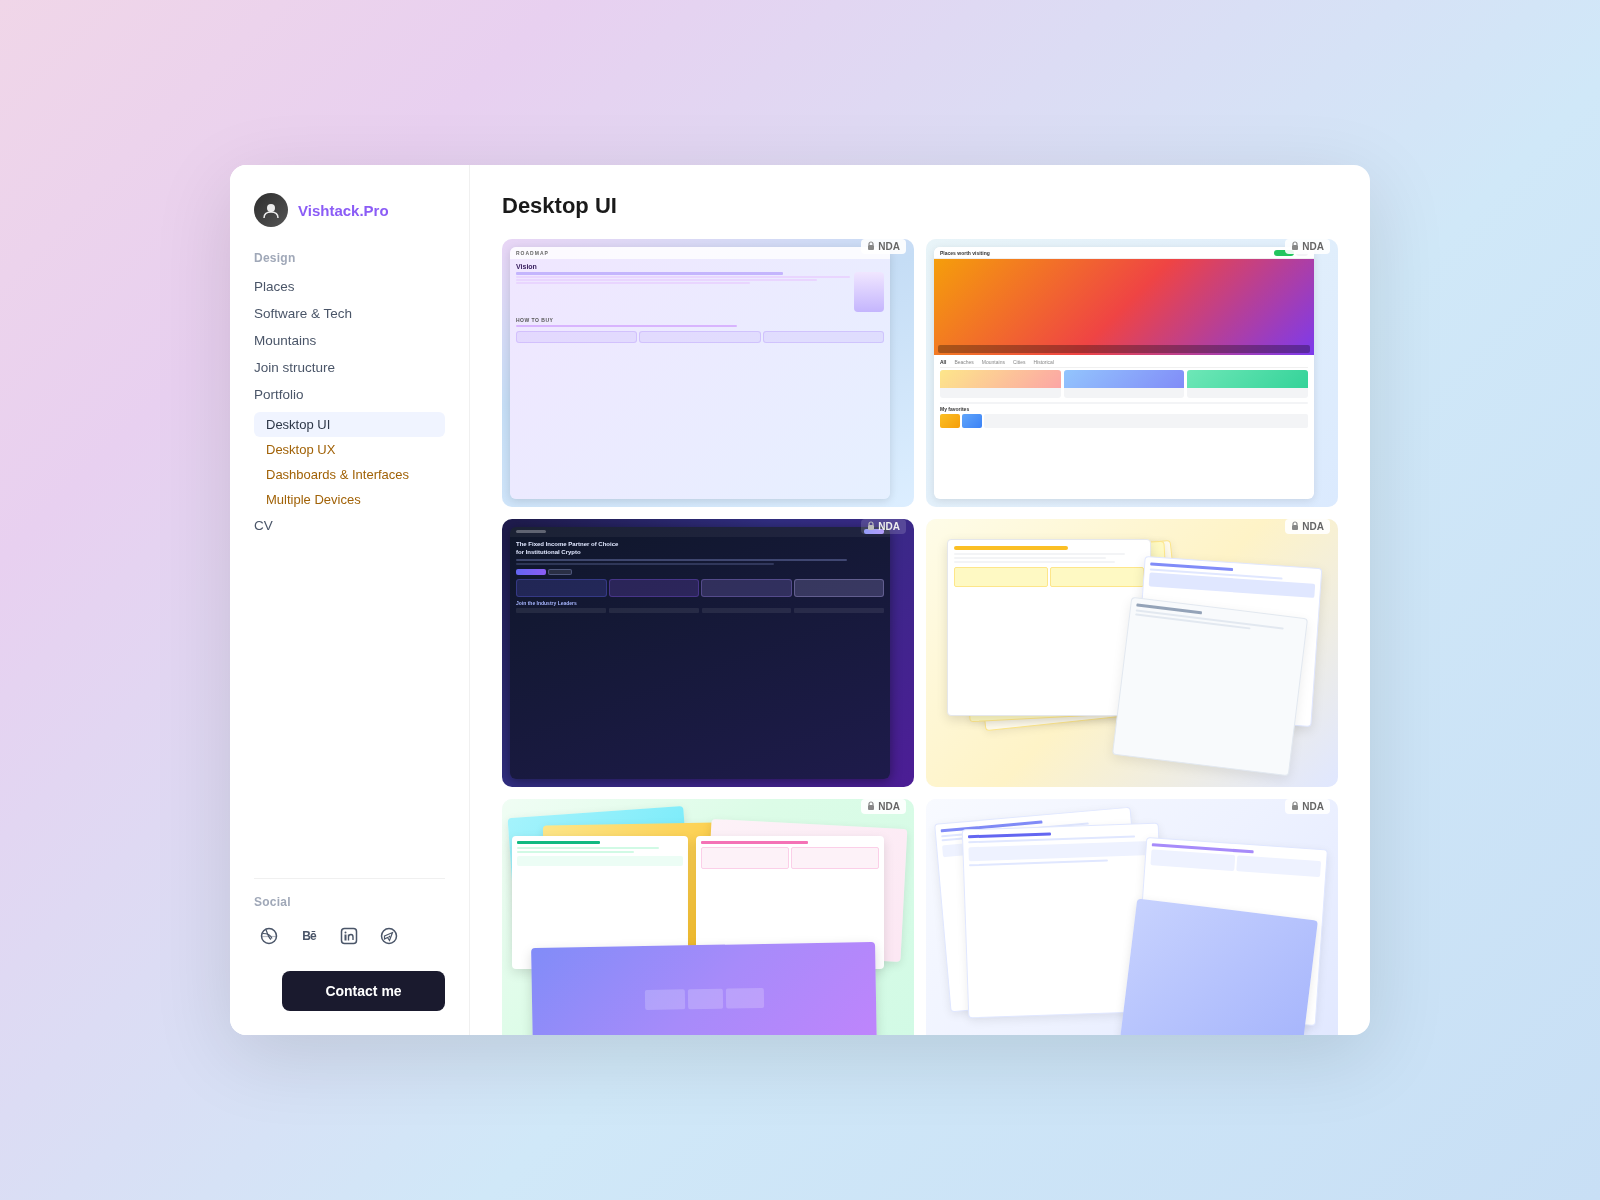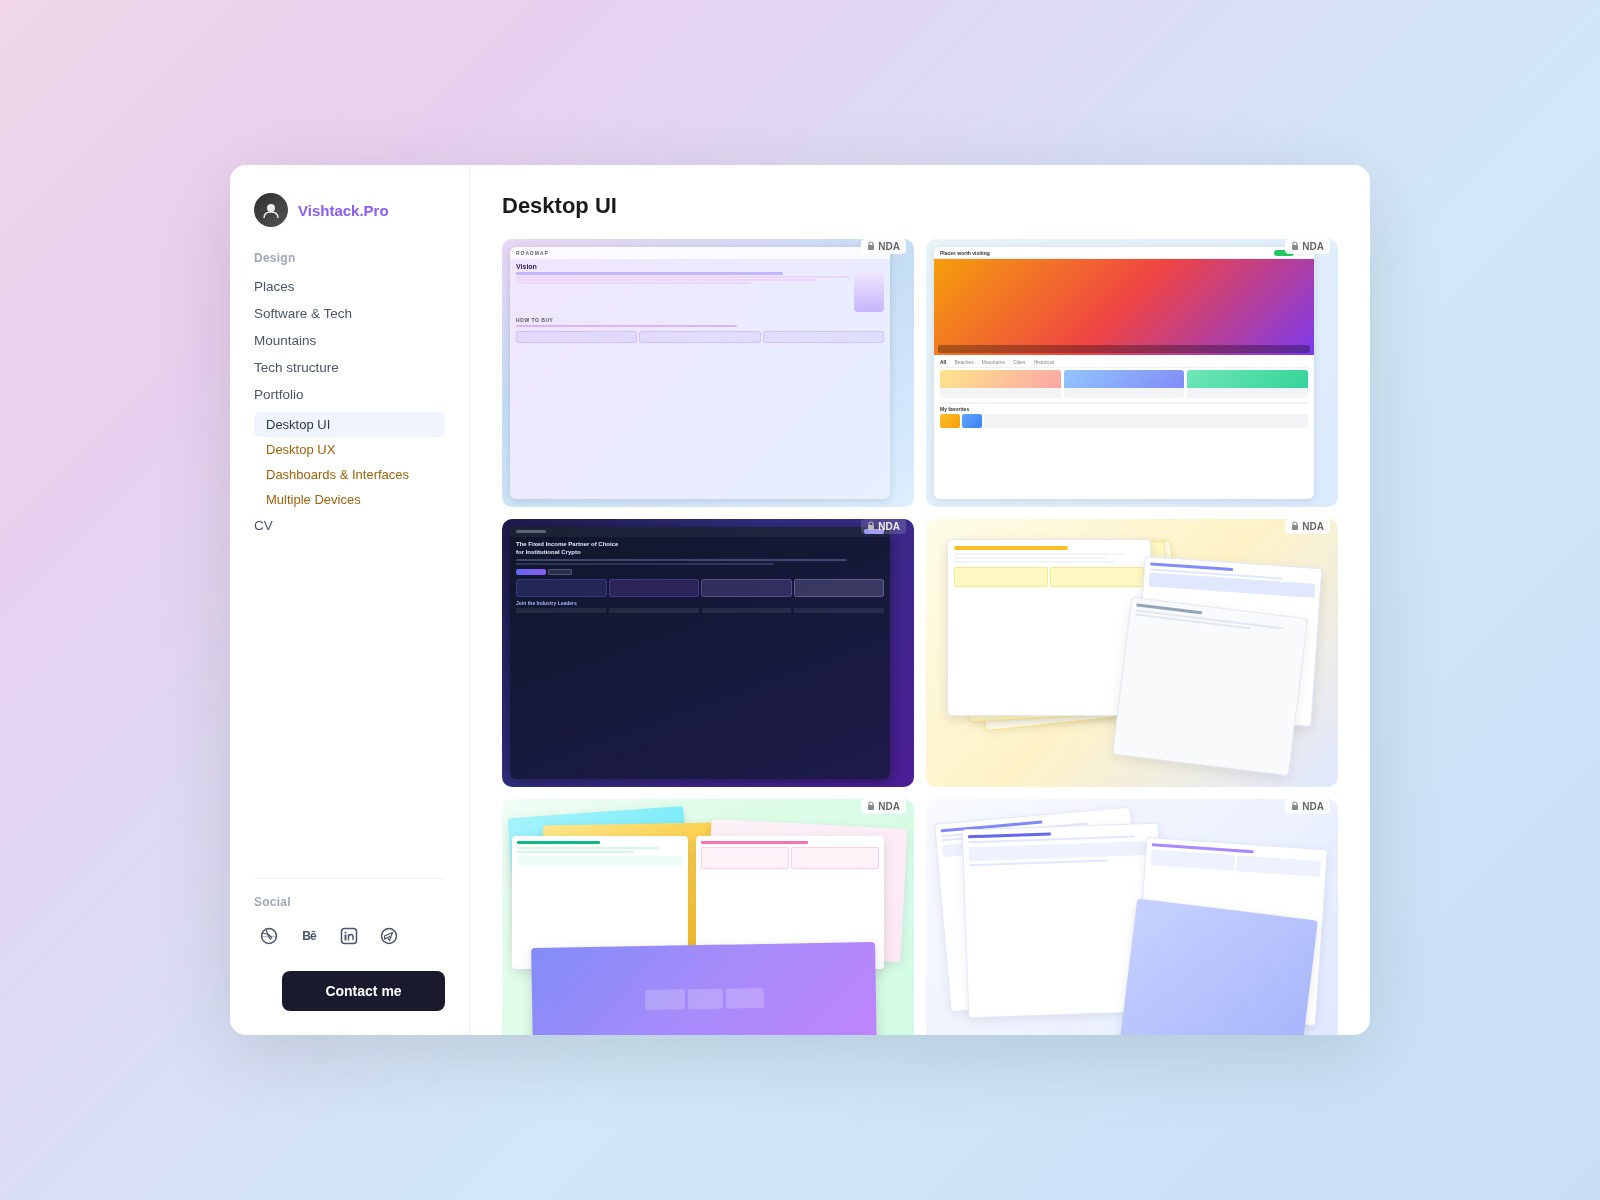--- a/index.html
+++ b/index.html
@@ -223,21 +223,21 @@
       </div>
       <span class="brand-name">Vishtack.Pro</span>
     </div>
 
     <div class="nav-section">
       <div class="nav-section-label">Design</div>
 
       <a class="nav-item">Places</a>
       <a class="nav-item">Software &amp; Tech</a>
       <a class="nav-item">Mountains</a>
-      <a class="nav-item">Tech structure</a>
+      <a class="nav-item">Join structure</a>
       <a class="nav-item">Portfolio</a>
 
       <div class="nav-sub-section">
         <a class="nav-sub-item active">Desktop UI</a>
         <a class="nav-sub-item">Desktop UX</a>
         <a class="nav-sub-item">Dashboards &amp; Interfaces</a>
         <a class="nav-sub-item">Multiple Devices</a>
       </div>
 
       <a class="nav-item">CV</a>

